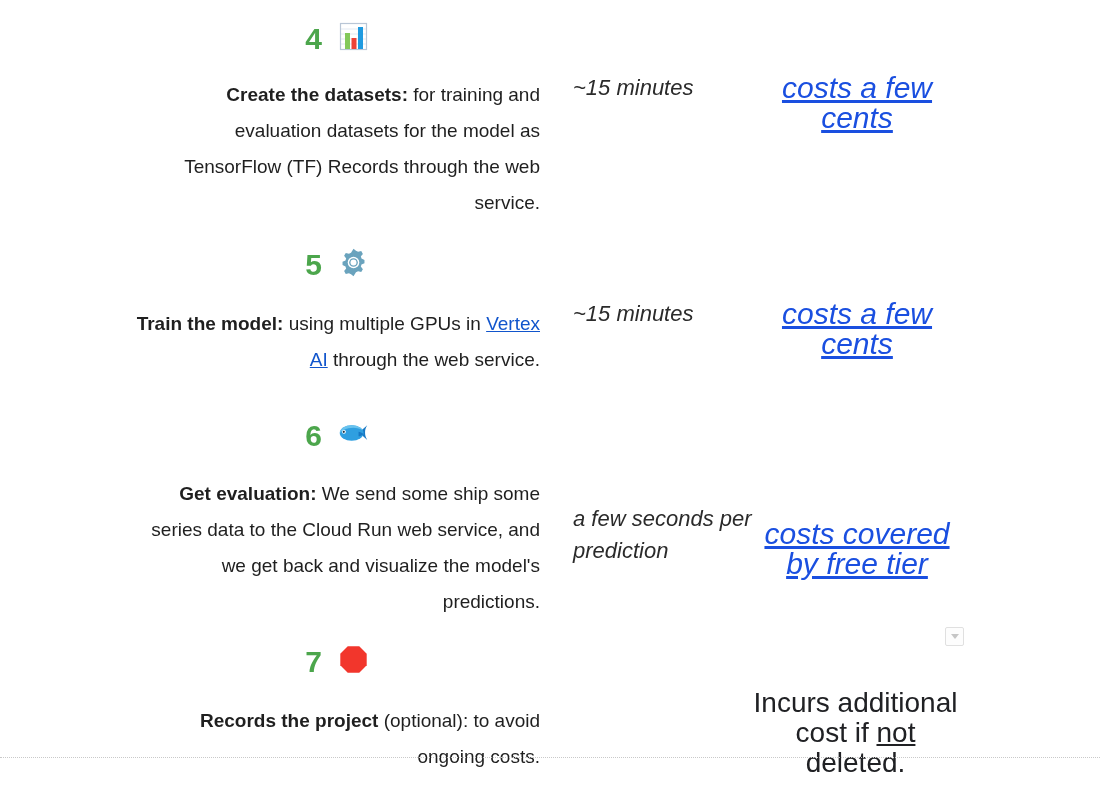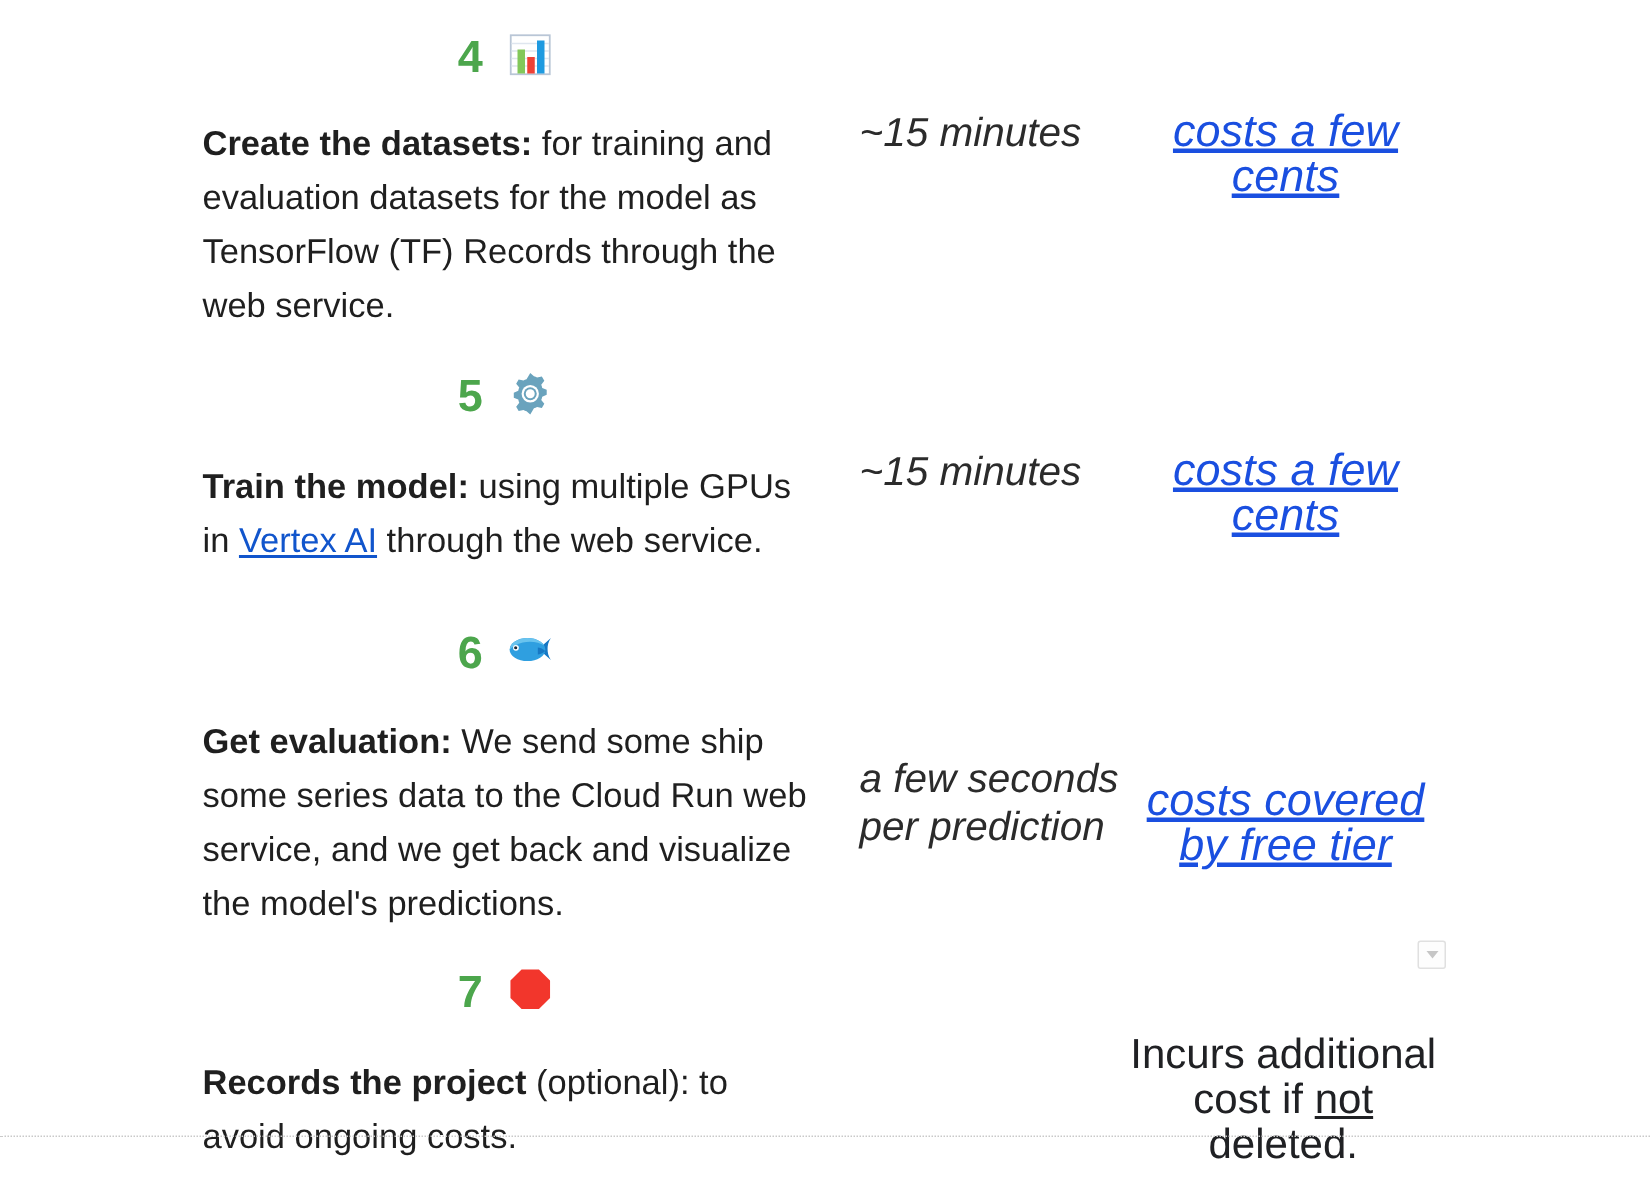--- a/index.html
+++ b/index.html
@@ -45,34 +45,34 @@
     vertical-align: middle;
   }
 
   
   .emoji-svg { vertical-align: middle; margin-left: 10px; }
 
   .step-desc {
     position: absolute;
     left: 135px;
     width: 405px;
-    text-align: left;
-    font-size: 23px;
+    text-align: right;
+    font-size: 19px;
     line-height: 36px;
     color: #1f1f1f;
   }
   .step-desc b { font-weight: 700; }
 
   .col-time {
     position: absolute;
     left: 573px;
     width: 180px;
     text-align: left;
     font-style: italic;
-    font-size: 27px;
+    font-size: 22px;
     line-height: 32px;
     color: #2b2b2b;
   }
 
   .col-cost {
     position: absolute;
     left: 762px;
     width: 190px;
     text-align: center;
     font-style: italic;

